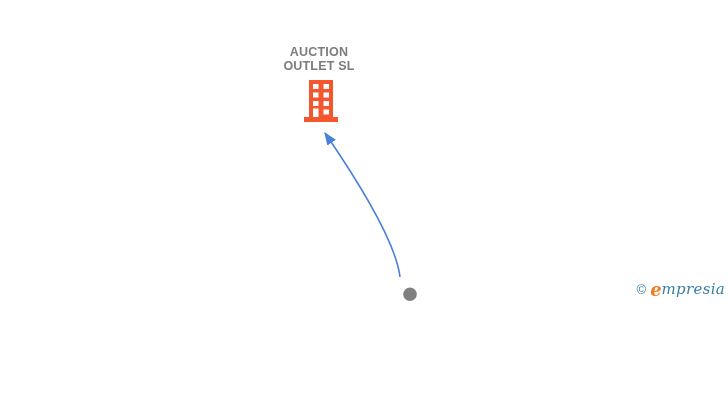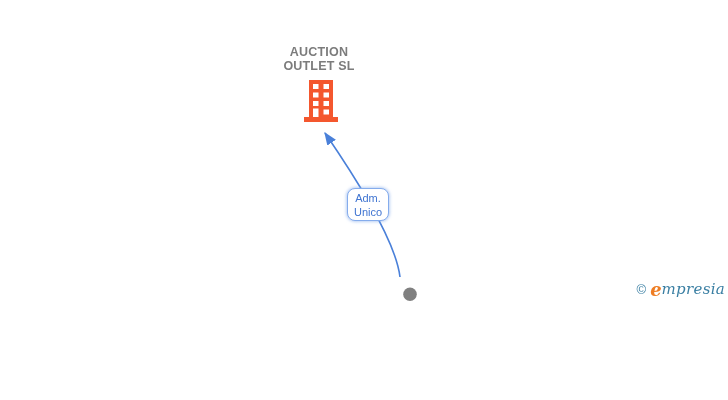--- a/index.html
+++ b/index.html
@@ -74,24 +74,20 @@
       <rect x="19.5" y="4" width="5.5" height="5" class="f-window"></rect>
       <rect x="9" y="12.5" width="5.5" height="5" class="f-window"></rect>
       <rect x="19.5" y="12.5" width="5.5" height="5" class="f-window"></rect>
       <rect x="9" y="21" width="5.5" height="5" class="f-window"></rect>
       <rect x="19.5" y="21" width="5.5" height="5" class="f-window"></rect>
       <rect x="19.5" y="29.5" width="5.5" height="5" class="f-window"></rect>
       <rect x="9" y="28.5" width="5.5" height="8.5" class="f-window"></rect>
     </svg>
   </div>
 
-  <div class="edge-label">
-    <span>Adm.</span>
-    <span>Unico</span>
-  </div>
 
   <div class="person-wrap node">
     <svg width="28" height="31" viewBox="0 0 28 31">
       <circle cx="14" cy="7.2" r="6.8" class="f-person"></circle>
       <path d="M1.5,31 L1.5,28 C1.5,20.5 7,16 14,16 C21,16 26.5,20.5 26.5,28 L26.5,31 Z" class="f-person"></path>
     </svg>
   </div>
 
 
   <div class="watermark">

